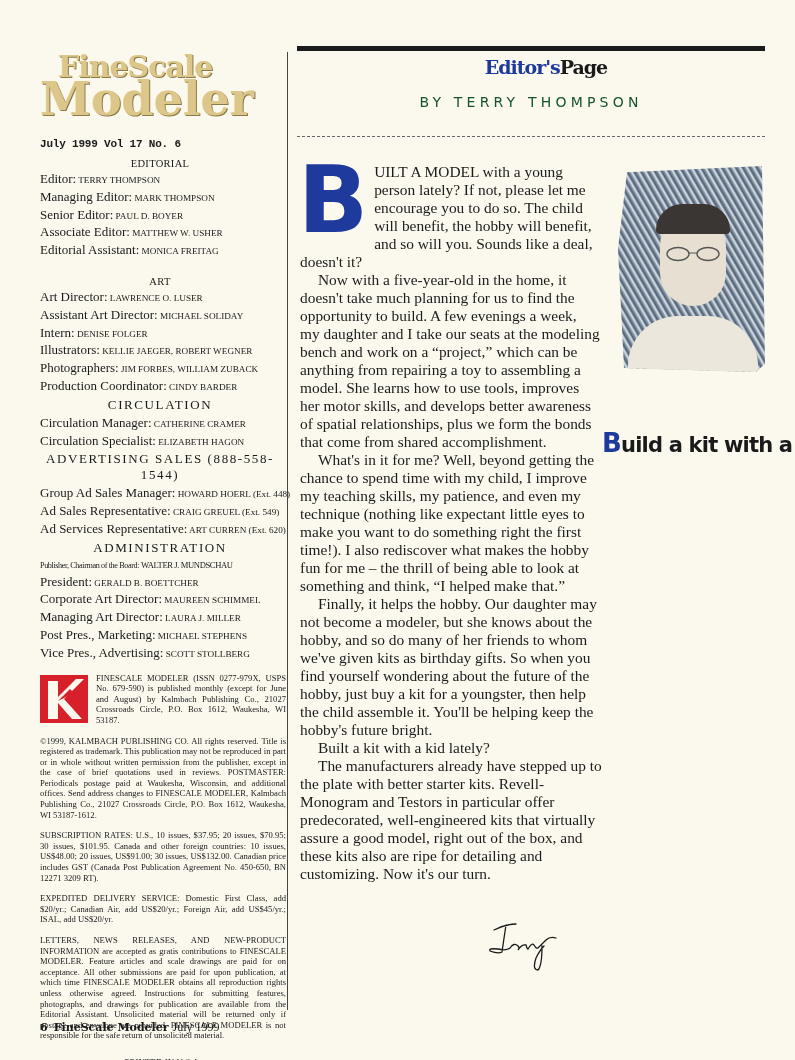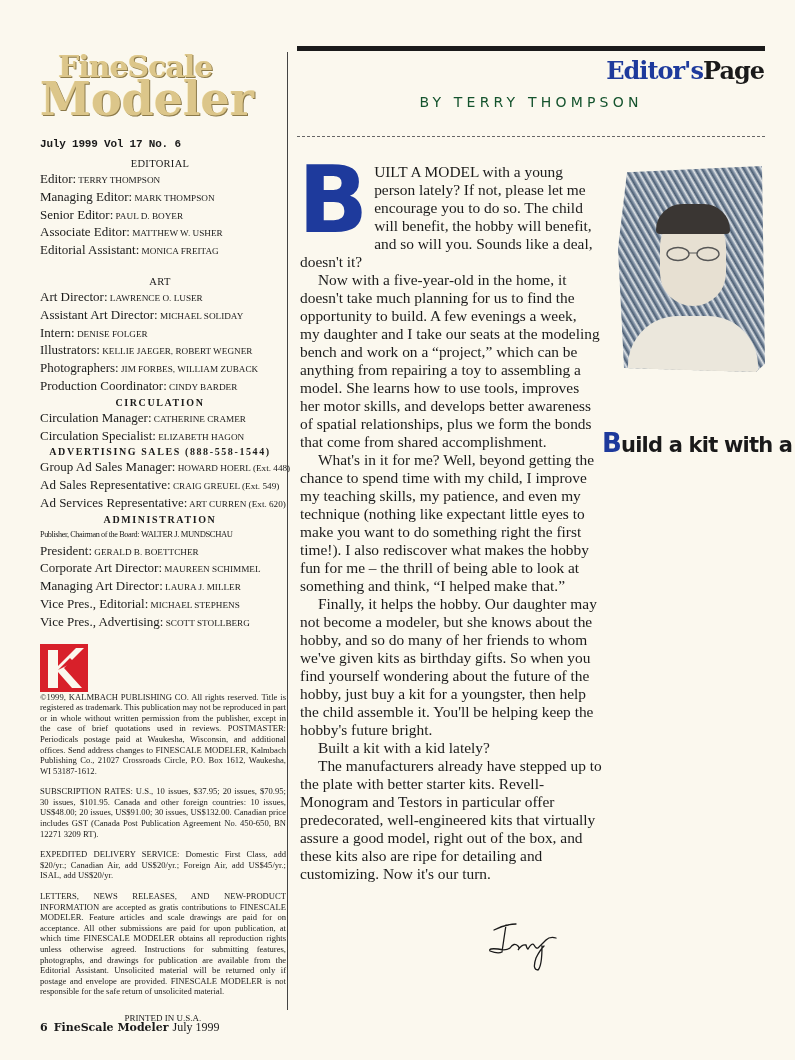--- a/index.html
+++ b/index.html
@@ -39,21 +39,21 @@
     margin-top: 6px;
     letter-spacing: -0.2px;
   }
   .section-head {
     text-align: center;
     font-size: 10.5px;
     margin-top: 8px;
     margin-bottom: 2px;
     letter-spacing: 0.3px;
   }
-  .section-head.wide { letter-spacing: 1.6px; font-weight: bold; font-size: 10px; }
+  .section-head.wide { letter-spacing: 1.6px; font-weight: normal; font-size: 13px; }
   .staff-line {
     font-size: 9.2px;
     line-height: 15.8px;
     white-space: nowrap;
   }
   .staff-line .role { font-size: 13px; }
   .pub-block {
     margin-top: 10px;
     font-size: 8.6px;
     line-height: 10.6px;
@@ -92,26 +92,26 @@
 
   
   .topbar {
     position: absolute;
     left: 297px; top: 46px;
     width: 468px; height: 5px;
     background: #1b1b1b;
   }
   .page-title {
     position: absolute;
-    left: 296px; top: 56px;
+    left: 312px; top: 56px;
     width: 468px;
-    text-align: right;
+    text-align: center;
     font-family: "DejaVu Serif", serif;
     font-weight: bold;
-    font-size: 24px;
+    font-size: 19px;
     letter-spacing: -1px;
   }
   .page-title .t1 { color: #1e3a9c; }
   .page-title .t2 { color: #1a1a1a; }
   .byline {
     position: absolute;
     left: 297px; top: 94px;
     width: 468px;
     text-align: center;
     font-family: "DejaVu Sans", sans-serif;
@@ -227,30 +227,31 @@
   <div class="section-head wide" style="margin-top:1px">ADVERTISING SALES (888-558-1544)</div>
   <div class="staff-line"><span class="role">Group Ad Sales Manager:</span> <span>HOWARD HOERL (Ext. 448)</span></div>
   <div class="staff-line"><span class="role">Ad Sales Representative:</span> <span>CRAIG GREUEL (Ext. 549)</span></div>
   <div class="staff-line"><span class="role">Ad Services Representative:</span> <span>ART CURREN  (Ext. 620)</span></div>
 
   <div class="section-head wide" style="margin-top:1px">ADMINISTRATION</div>
   <div class="staff-line" style="letter-spacing:-0.4px"><span class="role" style="font-size:8.2px">Publisher, Chairman of the Board:</span> <span style="font-size:8.6px">WALTER J. MUNDSCHAU</span></div>
   <div class="staff-line"><span class="role">President:</span> <span>GERALD B. BOETTCHER</span></div>
   <div class="staff-line"><span class="role">Corporate Art Director:</span> <span>MAUREEN SCHIMMEL</span></div>
   <div class="staff-line"><span class="role">Managing Art Director:</span> <span>LAURA J. MILLER</span></div>
-  <div class="staff-line"><span class="role">Vice Pres., Editorial:</span> <span>MICHAEL STEPHENS</span></div>
+  <div class="staff-line"><span class="role">Post Pres., Marketing:</span> <span>MICHAEL STEPHENS</span></div>
   <div class="staff-line"><span class="role">Vice Pres., Advertising:</span> <span>SCOTT STOLLBERG</span></div>
 
   <div class="pub-block">
     <div class="k-logo">
       <svg width="48" height="48" viewBox="0 0 48 48">
         <path d="M8 6 L18 6 L18 22 L36 4 L44 4 L24 24 L42 44 L32 44 L18 28 L18 44 L8 44 Z" fill="#fbf8ee"></path>
         <path d="M18 26 L30 14 L34 18 Z" fill="#d8202a"></path>
       </svg>
     </div>
+    <p>FINESCALE MODELER (ISSN 0277-979X, USPS No. 679-590) is published monthly (except for June and August) by Kalmbach Publishing Co., 21027 Crossroads Circle, P.O. Box 1612, Waukesha, WI 53187.</p>
     <p class="para" style="clear:both">©1999, KALMBACH PUBLISHING CO. All rights reserved. Title is registered as trademark. This publication may not be reproduced in part or in whole without written permission from the publisher, except in the case of brief quotations used in reviews. POSTMASTER: Periodicals postage paid at Waukesha, Wisconsin, and additional offices. Send address changes to FINESCALE MODELER, Kalmbach Publishing Co., 21027 Crossroads Circle, P.O. Box 1612, Waukesha, WI 53187-1612.</p>
     <p class="para">SUBSCRIPTION RATES: U.S., 10 issues, $37.95; 20 issues, $70.95; 30 issues, $101.95. Canada and other foreign countries: 10 issues, US$48.00; 20 issues, US$91.00; 30 issues, US$132.00. Canadian price includes GST (Canada Post Publication Agreement No. 450-650, BN 12271 3209 RT).</p>
     <p class="para">EXPEDITED DELIVERY SERVICE: Domestic First Class, add $20/yr.; Canadian Air, add US$20/yr.; Foreign Air, add US$45/yr.; ISAL, add US$20/yr.</p>
     <p class="para">LETTERS, NEWS RELEASES, AND NEW-PRODUCT INFORMATION are accepted as gratis contributions to FINESCALE MODELER. Feature articles and scale drawings are paid for on acceptance. All other submissions are paid for upon publication, at which time FINESCALE MODELER obtains all reproduction rights unless otherwise agreed. Instructions for submitting features, photographs, and drawings for publication are available from the Editorial Assistant. Unsolicited material will be returned only if postage and envelope are provided. FINESCALE MODELER is not responsible for the safe return of unsolicited material.</p>
     <p class="printed">PRINTED IN U.S.A.</p>
   </div>
 </div>
 
 <div class="vrule"></div>
 

